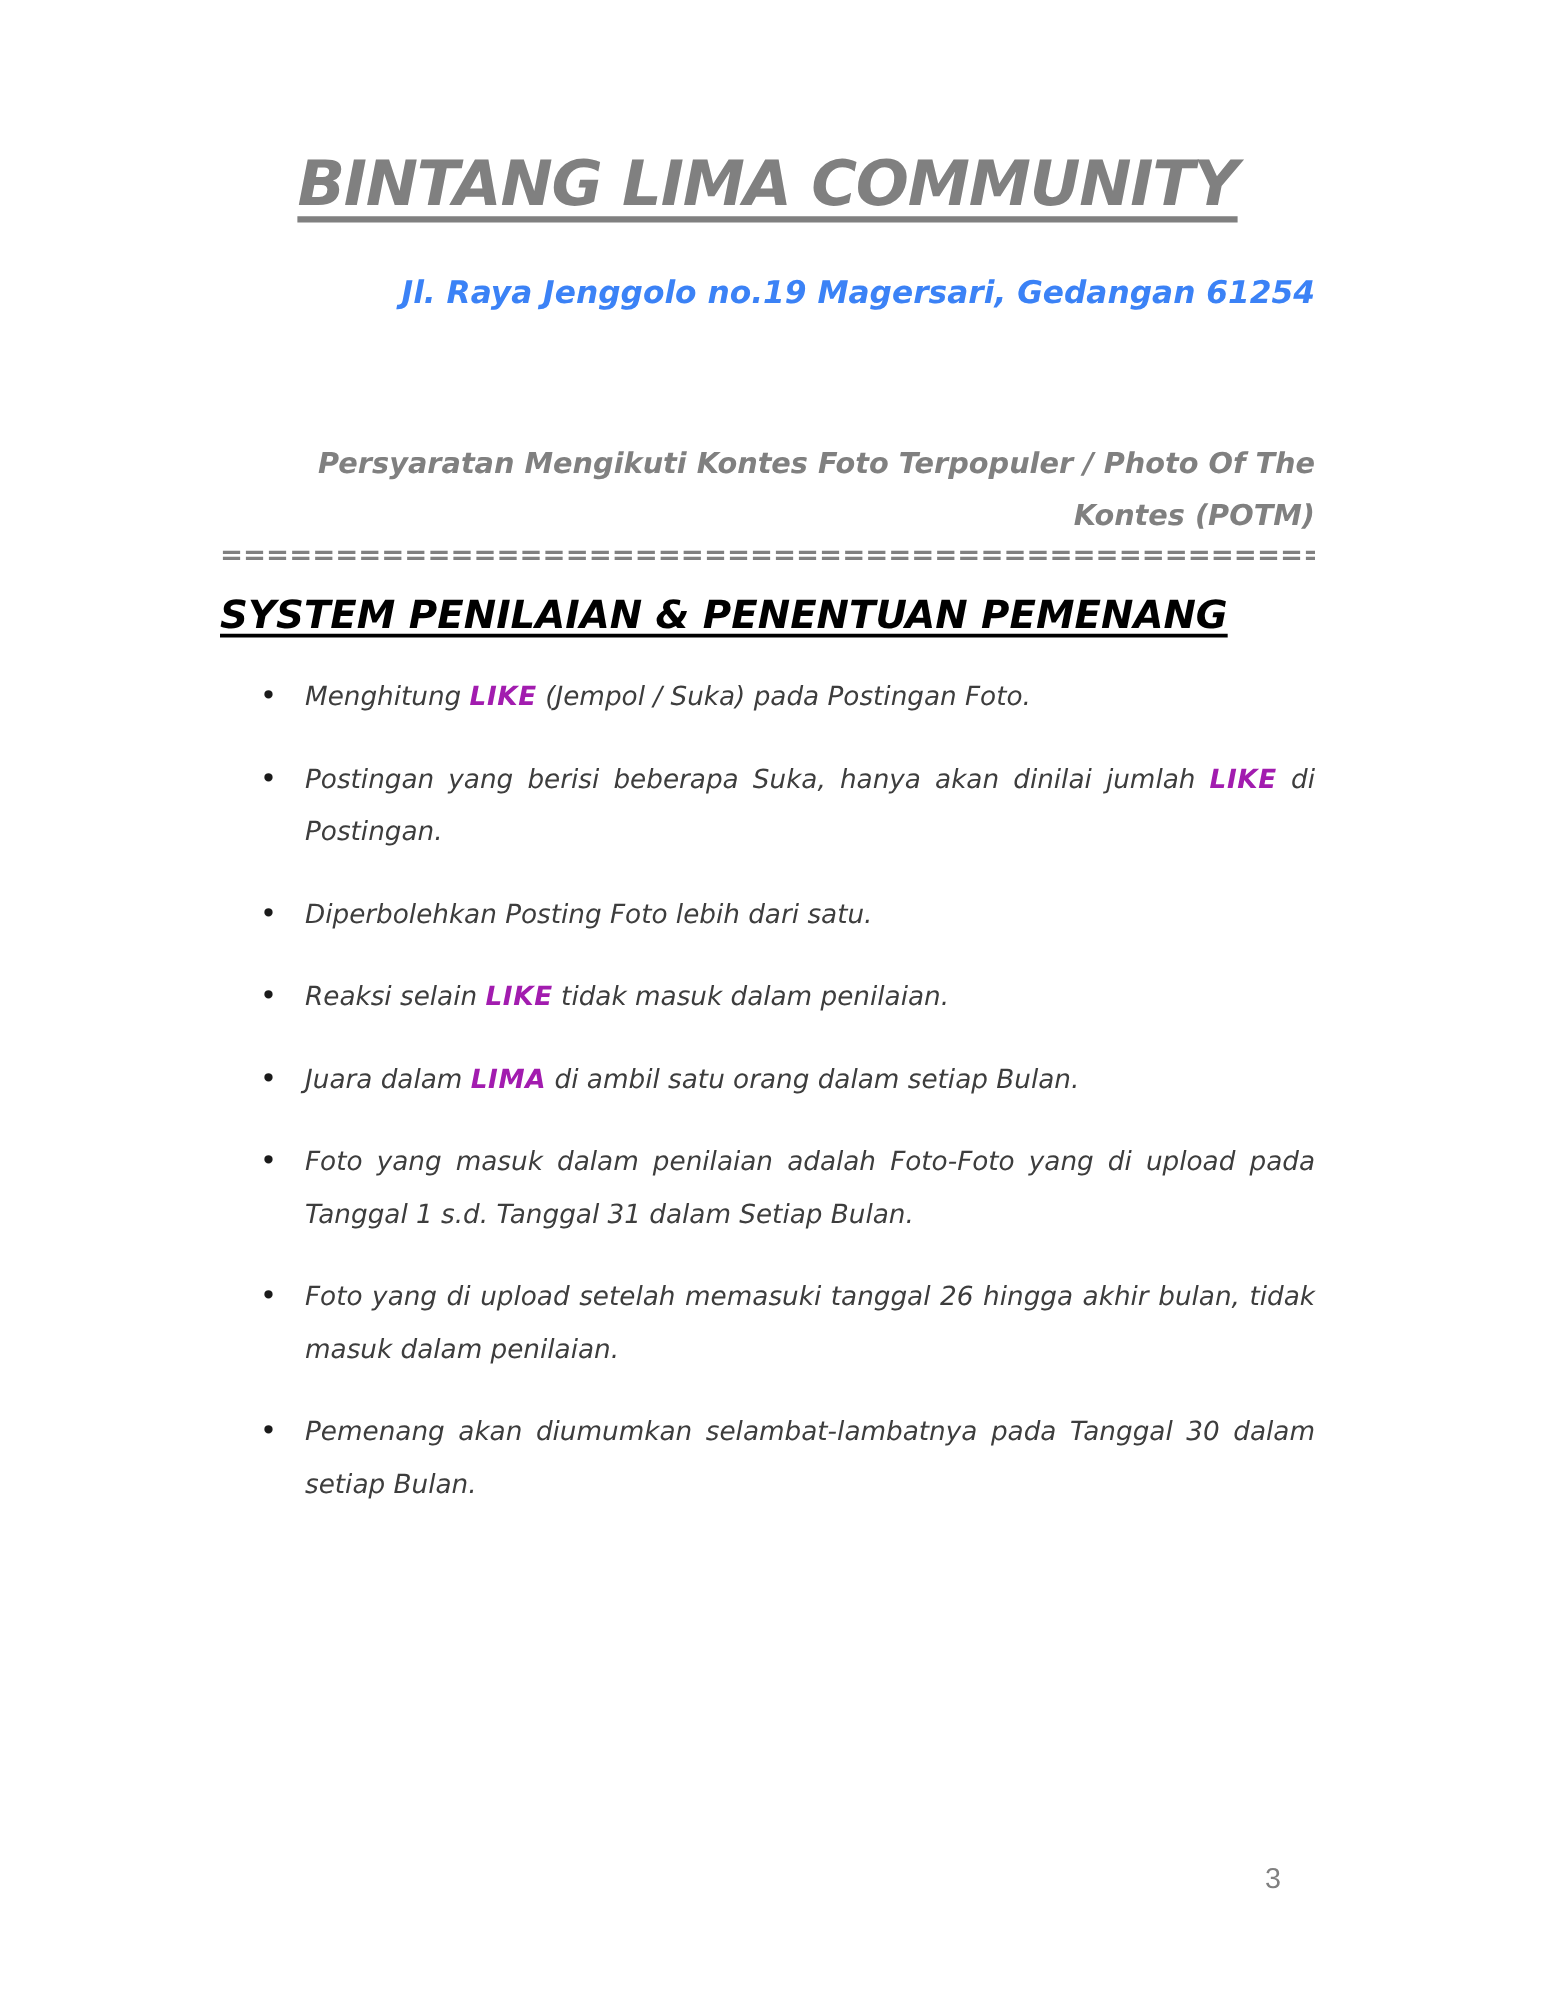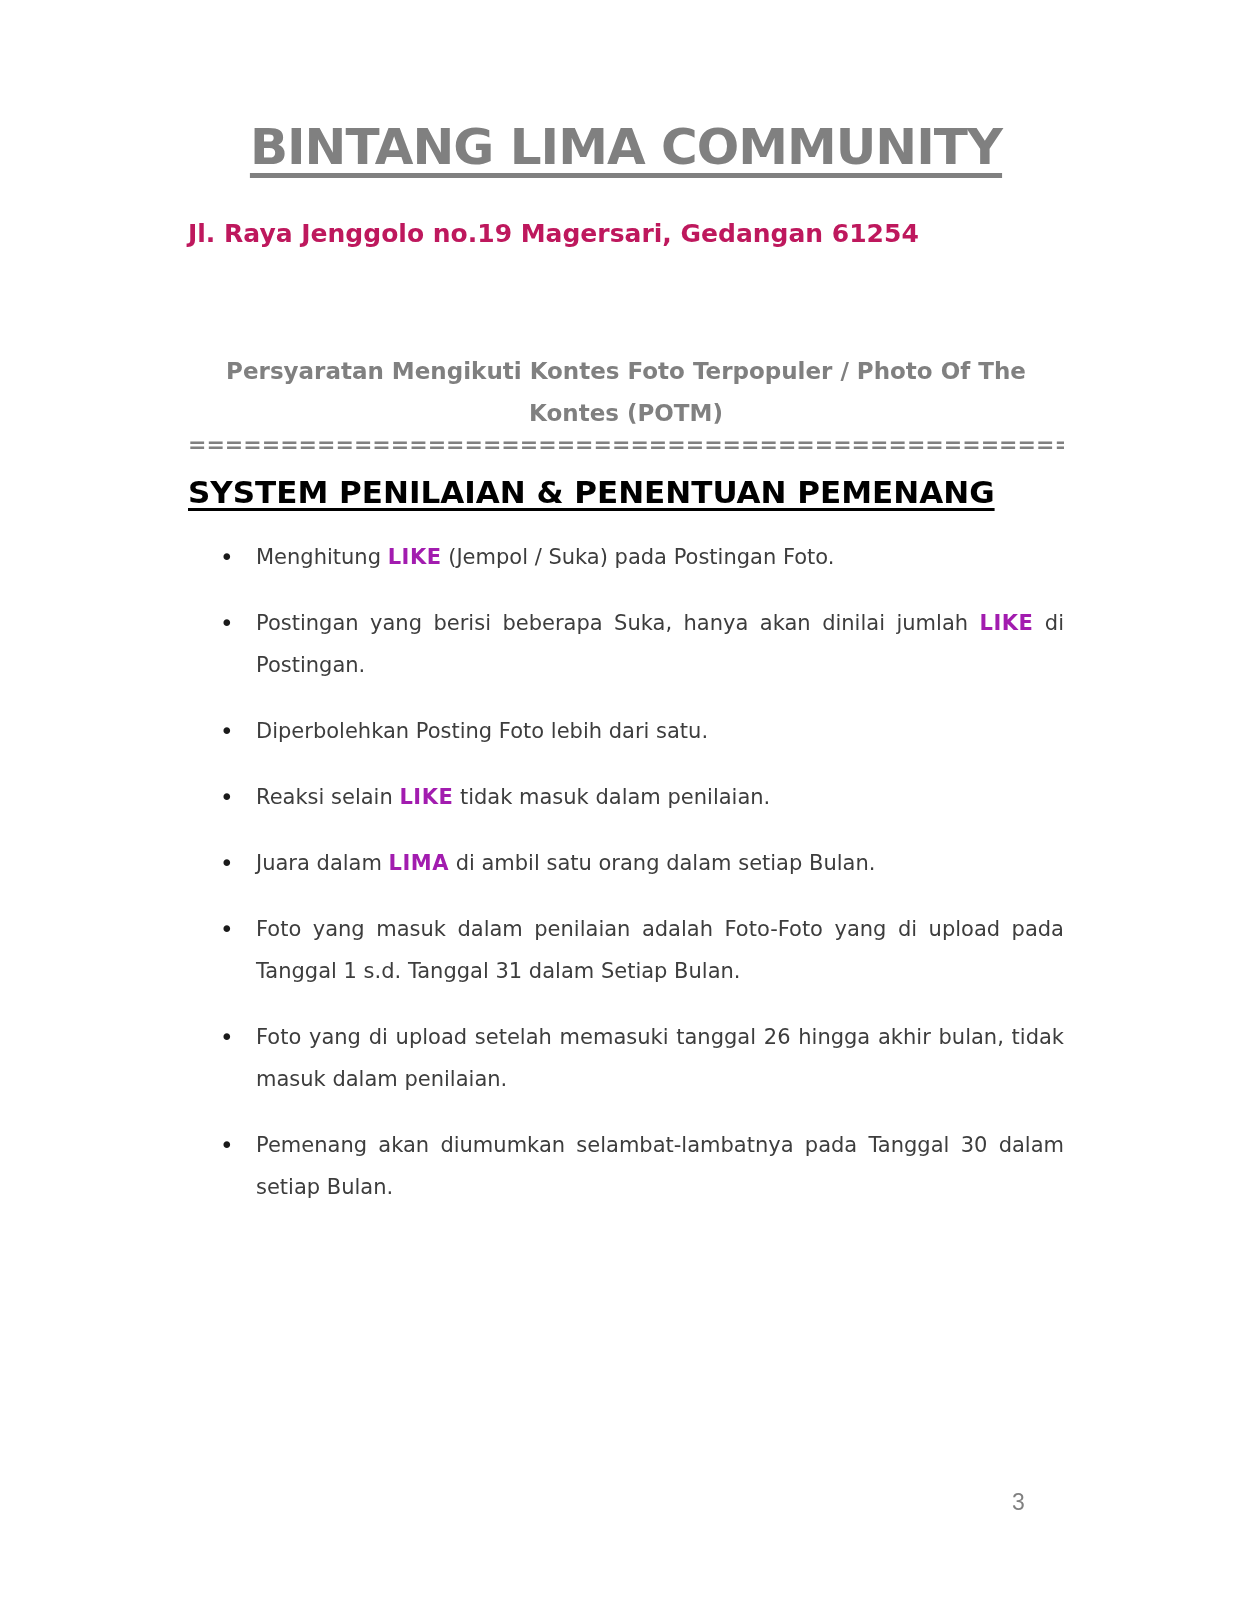--- a/index.html
+++ b/index.html
@@ -6,48 +6,48 @@
   html, body { background: #e8e8e8; }
   .page {
     position: relative;
     width: 1236px;
     height: 1600px;
     margin: 0 auto;
     background: #ffffff;
     font-family: "DejaVu Sans", sans-serif;
     overflow: hidden;
   }
-  .content-col { position: absolute; left: 188px; width: 876px; }
+  .content-col { position: absolute; left: 176px; width: 876px; font-style: italic; }
 
   .doc-title {
     top: 118px;
     text-align: center;
     font-size: 50px;
     font-weight: bold;
     letter-spacing: -1px;
     color: #808080;
   }
   .doc-title .underlined {
     text-decoration: underline;
     text-decoration-thickness: 5px;
     text-underline-offset: 9px;
   }
 
   .address-block {
     top: 208px;
-    text-align: left;
+    text-align: right;
     font-size: 25px;
     font-weight: bold;
-    color: #be185d;
+    color: #3b82f6;
     line-height: 51px;
   }
 
   .subtitle-block {
     top: 350px;
-    text-align: center;
+    text-align: right;
     font-size: 23px;
     font-weight: bold;
     color: #808080;
     line-height: 42px;
   }
 
   .separator-line {
     top: 432px;
     font-size: 22px;
     font-weight: bold;

